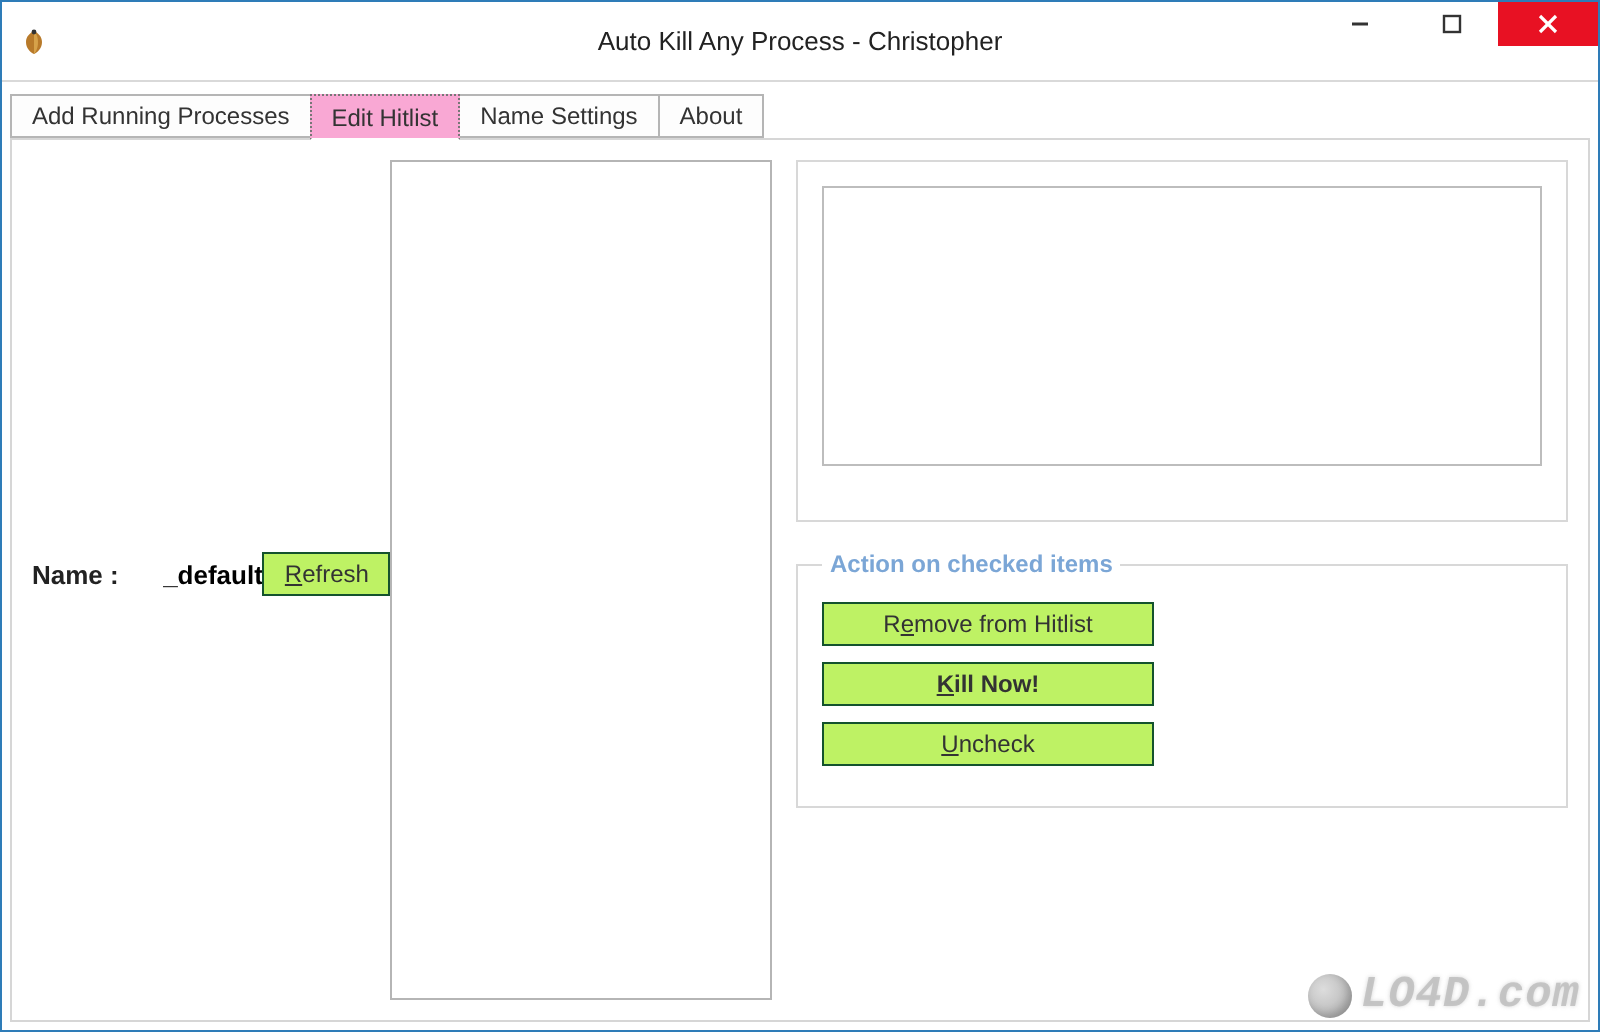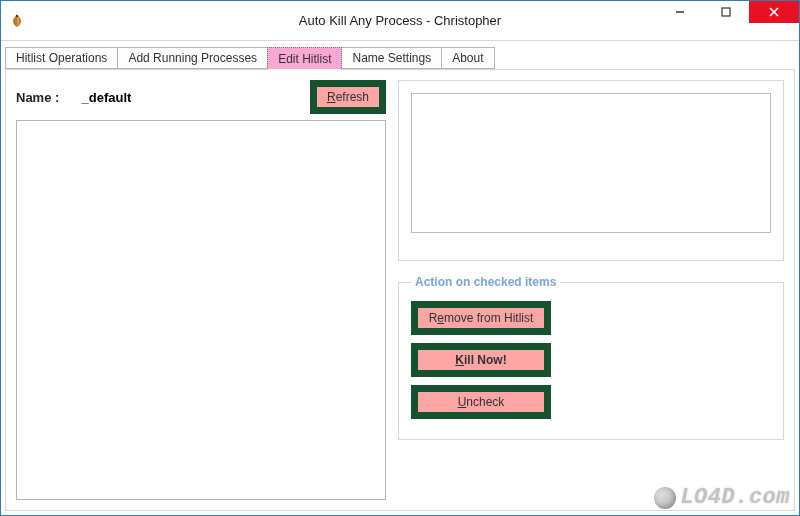--- a/index.html
+++ b/index.html
@@ -108,21 +108,21 @@
     background: #fff;
     padding: 10px 10px 10px 10px;
     display: flex;
     gap: 12px;
     position: relative;
   }
 
   .left-col {
     width: 370px;
     display: flex;
-    flex-direction: column;
+    flex-direction: row;
   }
   .name-row {
     display: flex;
     align-items: center;
     margin-bottom: 6px;
   }
   .name-label {
     font-size: 13px;
     color: #222;
     font-weight: bold;
@@ -131,30 +131,30 @@
   .name-value {
     font-size: 13px;
     color: #000000;
     font-weight: bold;
     margin-left: 15px;
   }
   .refresh-btn {
     margin-left: auto;
   }
   .std-btn {
-    background: #fca5a5;
-    border: 7px solid #14532d;
+    background: #bef264;
+    border: 1px solid #14532d;
     padding: 3px 10px;
     font-size: 12px;
     color: #333;
     font-family: inherit;
     cursor: pointer;
   }
   .std-btn .ul { text-decoration: underline; }
-  .std-btn.wide { width: 140px; text-align: center; }
+  .std-btn.wide { width: 166px; text-align: center; }
   .btn-row { margin-bottom: 8px; }
 
   .listbox {
     flex: 1;
     border: 1px solid #b5b5b5;
     background: #fff;
   }
 
   .right-col {
     flex: 1;
@@ -242,21 +242,20 @@
         <svg width="12" height="12">
             <line x1="2" y1="2" x2="10" y2="10" stroke="#fff" stroke-width="1.6"></line>
             <line x1="10" y1="2" x2="2" y2="10" stroke="#fff" stroke-width="1.6"></line>
           </svg>
       </div>
     </div>
   </div>
 
   <div class="client">
     <div class="tabstrip">
-      <div class="tab">Hitlist Operations</div>
       <div class="tab">Add Running Processes</div>
       <div class="tab active">Edit Hitlist</div>
       <div class="tab">Name Settings</div>
       <div class="tab">About</div>
     </div>
 
     <div class="tabpage">
 
       <div class="left-col">
         <div class="name-row">

